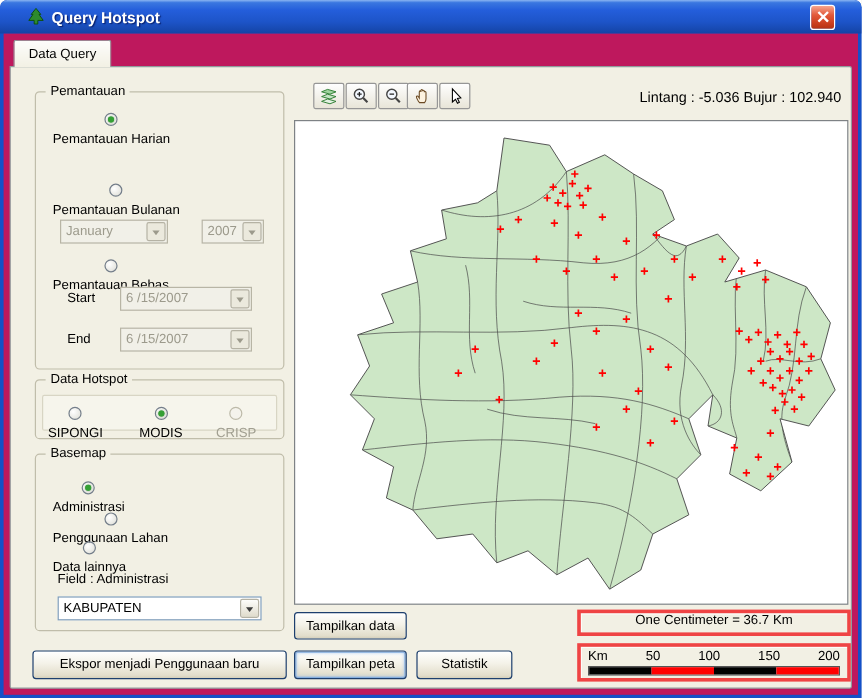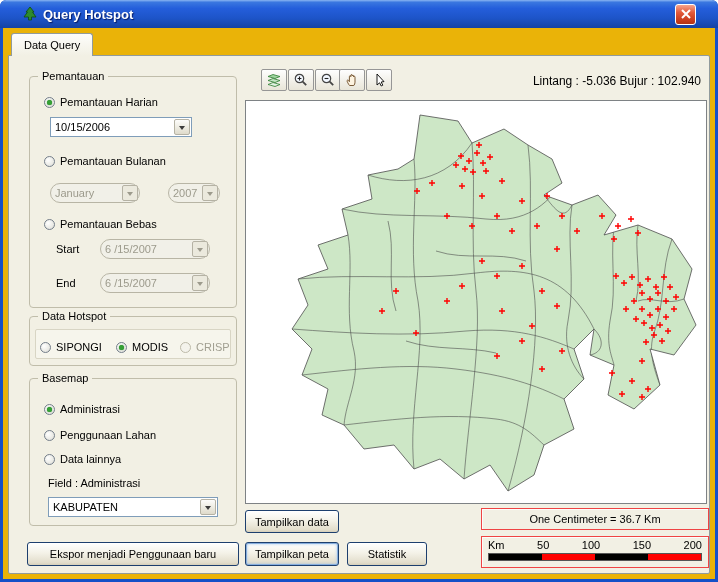--- a/index.html
+++ b/index.html
@@ -7,63 +7,63 @@
   .window { position:absolute; top:0; left:0; width:718px; height:582px;
             background:#1450c8; border-radius:6px 6px 0 0; overflow:hidden; }
   .titlebar { position:absolute; top:0; left:0; right:0; height:28px; display:flex; align-items:center;
               padding:0 22px; border-radius:6px 6px 0 0;
               background:linear-gradient(180deg,#8ab5f2 0%,#3a77e0 8%,#245edb 30%,#1d54c8 65%,#1443a4 100%); }
   .app-icon { width:16px; height:16px; flex:none; }
   .title { color:#fff; font-weight:bold; font-size:13px; margin-left:5px; text-shadow:1px 1px 1px rgba(0,20,90,.85); }
   .close-btn { margin-left:auto; width:21px; height:21px; border:1px solid #fff; border-radius:3px;
                background:linear-gradient(180deg,#f6a48d 0%,#e2593a 40%,#c83c1c 80%,#b23315 100%);
                display:flex; align-items:center; justify-content:center; }
-  .dlg-body { position:absolute; top:28px; left:3px; right:3px; bottom:3px; background:#eab308; }
+  .dlg-body { position:absolute; top:28px; left:3px; right:3px; bottom:3px; background:#be185d; }
   .tab { position:absolute; left:8px; top:5px; height:23px; padding:0 12px; z-index:2;
          border:1px solid #919b9c; border-bottom:none; border-radius:3px 3px 0 0;
          background:linear-gradient(180deg,#fdfdfb,#f2f0e4); display:flex; align-items:center; }
   .tab-page { position:absolute; left:5px; right:5px; top:27px; bottom:5px; border:1px solid #919b9c;
               background:#f2f0e4; border-radius:0 2px 2px 2px; }
   .group { position:absolute; border:1px solid #c0bdaa; border-radius:4px; }
   .legend { position:absolute; top:-8px; left:8px; background:#f2f0e4; padding:0 4px; line-height:14px; }
   .lbl { position:absolute; white-space:nowrap; }
-  .radio { position:absolute; display:flex; align-items:flex-end; gap:5px; height:14px; white-space:nowrap; }
+  .radio { position:absolute; display:flex; align-items:center; gap:5px; height:14px; white-space:nowrap;flex-direction:column; }
   .rdot { width:11px; height:11px; border-radius:50%; border:1px solid #747e8a; flex:none; position:relative;
           background:radial-gradient(circle at 35% 35%,#ffffff,#dcdcd4); }
   .radio.checked .rdot::after { content:""; position:absolute; left:2px; top:2px; width:5px; height:5px;
           border-radius:50%; background:#35a035; box-shadow:0 0 1px #1c7a1c; }
   .radio.disabled { color:#a19f91; }
   .radio.disabled .rdot { border-color:#bdbaa9; background:#f4f3ec; }
   .combo { position:absolute; height:20px; background:#fff; border:1px solid #7f9db9; display:flex; align-items:center; }
   .combo .val { padding-left:4px; flex:1; overflow:hidden; white-space:nowrap; }
   .combo .cbtn { width:16px; align-self:stretch; margin:1px; border:1px solid #b5b2a4; border-radius:2px;
                  background:linear-gradient(180deg,#fdfdfb,#dfdbcb); display:flex; align-items:center; justify-content:center; }
   .arr { width:0; height:0; border:3px solid transparent; border-top:4px solid #3c3c3c; margin-top:4px; }
-  .combo.disabled { background:#f1f0e8; border-color:#b8b5a5; color:#9c9a8c;border-radius:10px; }
+  .combo.disabled { background:#f1f0e8; border-color:#b8b5a5; color:#9c9a8c; }
   .combo.disabled .cbtn { background:#ebe9dd; }
   .combo.disabled .arr { border-top-color:#9c9a8c; }
   .btn { position:absolute; display:flex; align-items:center; justify-content:center; border:1px solid #1d3f6e;
          border-radius:3px; font-size:11px;
          background:linear-gradient(180deg,#ffffff 0%,#f4f2e8 45%,#e2ddcb 90%,#d5cfba 100%);
          box-shadow:inset 0 1px 0 #fff; }
   .btn.default { box-shadow:inset 0 0 0 1px #86aede, inset 0 0 3px 1px #aac8ec; }
   .toolgroup { position:absolute; display:flex; gap:1px; }
   .tool { width:26px; height:22px; border:1px solid #969696; border-radius:2px;
           background:linear-gradient(180deg,#fefefe,#e8e5d8); display:flex; align-items:center; justify-content:center; }
   .coords { position:absolute; right:8px; top:18px; font-size:12px; }
   .map-panel { position:absolute; left:236px; top:44px; width:462px; height:404px;
                border:1px solid #7e8285; background:#fff; overflow:hidden; }
   svg.map { position:absolute; left:0; top:0; width:460px; height:402px; }
   .region { stroke:#4d4d4d; stroke-width:0.8; }
   .borders path { fill:none; stroke:#4d4d4d; stroke-width:0.6; }
   .hotspots path { fill:none; }
   .inset-panel { position:absolute; left:5px; right:5px; top:12px; bottom:6px; border:1px solid #d8d5c4;
                  background:#f6f5ec; border-radius:2px; }
-  .panel { position:absolute; border:1px solid #ef4444; box-shadow:inset 1px 1px 0 rgba(255,255,255,.8);
-           display:flex; align-items:center; justify-content:center; }
+  .panel { position:absolute; border:3px solid #ef4444; box-shadow:inset 1px 1px 0 rgba(255,255,255,.8);
+           display:flex; align-items:flex-start; justify-content:center; }
   .scale-bar-panel { flex-direction:column; justify-content:flex-start; padding:2px 6px; }
   .scale-ticks { width:100%; display:flex; justify-content:space-between; line-height:13px; }
   .scale-bar { width:100%; height:8px; display:flex; margin-top:1px; border:1px solid #555; background:#fff; }
   .scale-bar div { flex:1; height:100%; }
 </style>
 </head>
 <body>
 
 <div class="window">
   <div class="titlebar">
@@ -86,26 +86,20 @@
     </div>
 
     <div class="tab-page">
 
       <div class="group" style="left:20px;top:20px;width:208px;height:232px">
         <span class="legend">Pemantauan</span>
 
         <div class="radio checked" style="left:14px;top:17px">
           <span class="rdot"></span>
           <span>Pemantauan Harian</span>
-        </div>
-        <div class="combo" style="left:20px;top:40px;width:142px">
-          <span class="val">10/15/2006</span>
-          <span class="cbtn">
-              <span class="arr"></span>
-            </span>
         </div>
 
         <div class="radio" style="left:14px;top:76px">
           <span class="rdot"></span>
           <span>Pemantauan Bulanan</span>
         </div>
         <div class="combo disabled" style="left:20px;top:106px;width:90px">
           <span class="val">January</span>
           <span class="cbtn">
               <span class="arr"></span>

